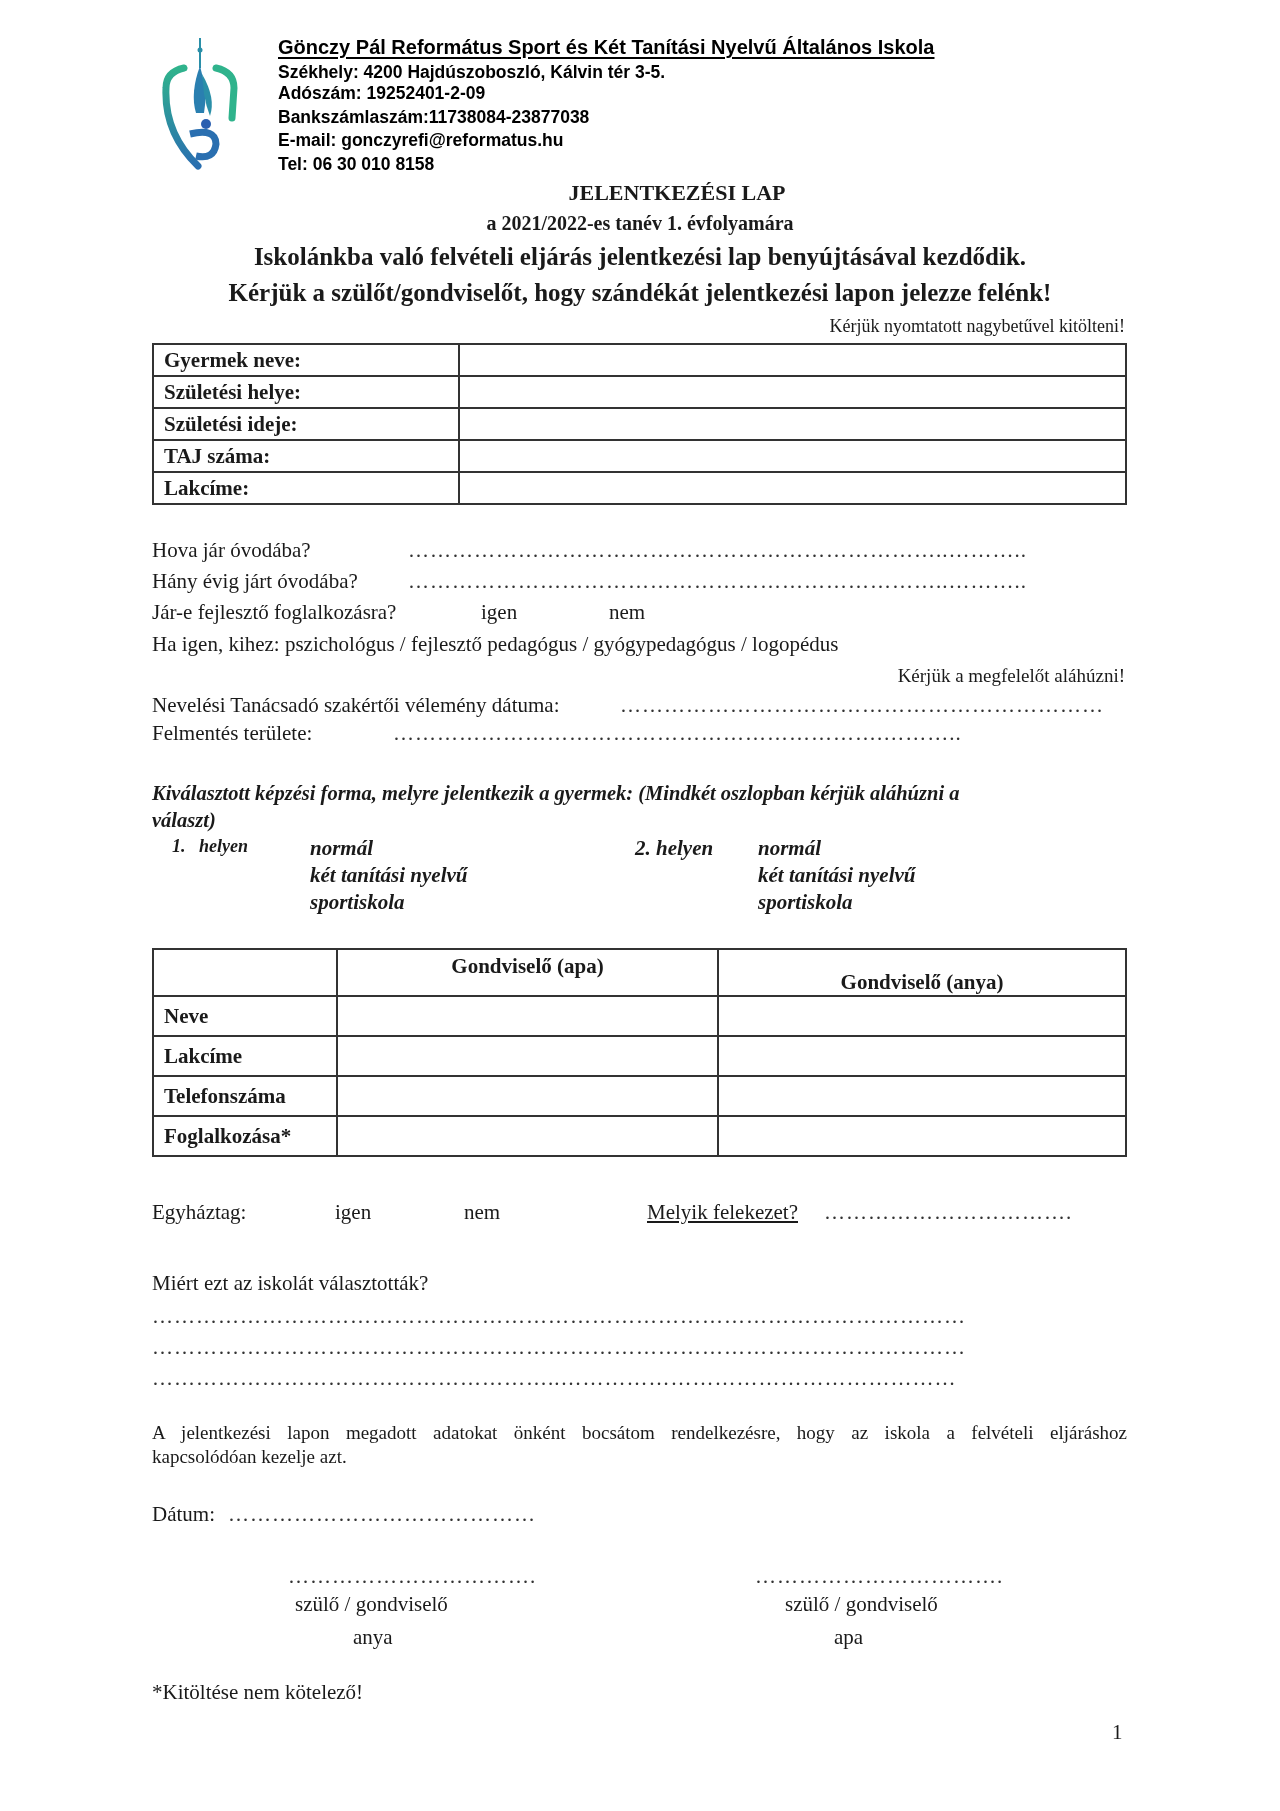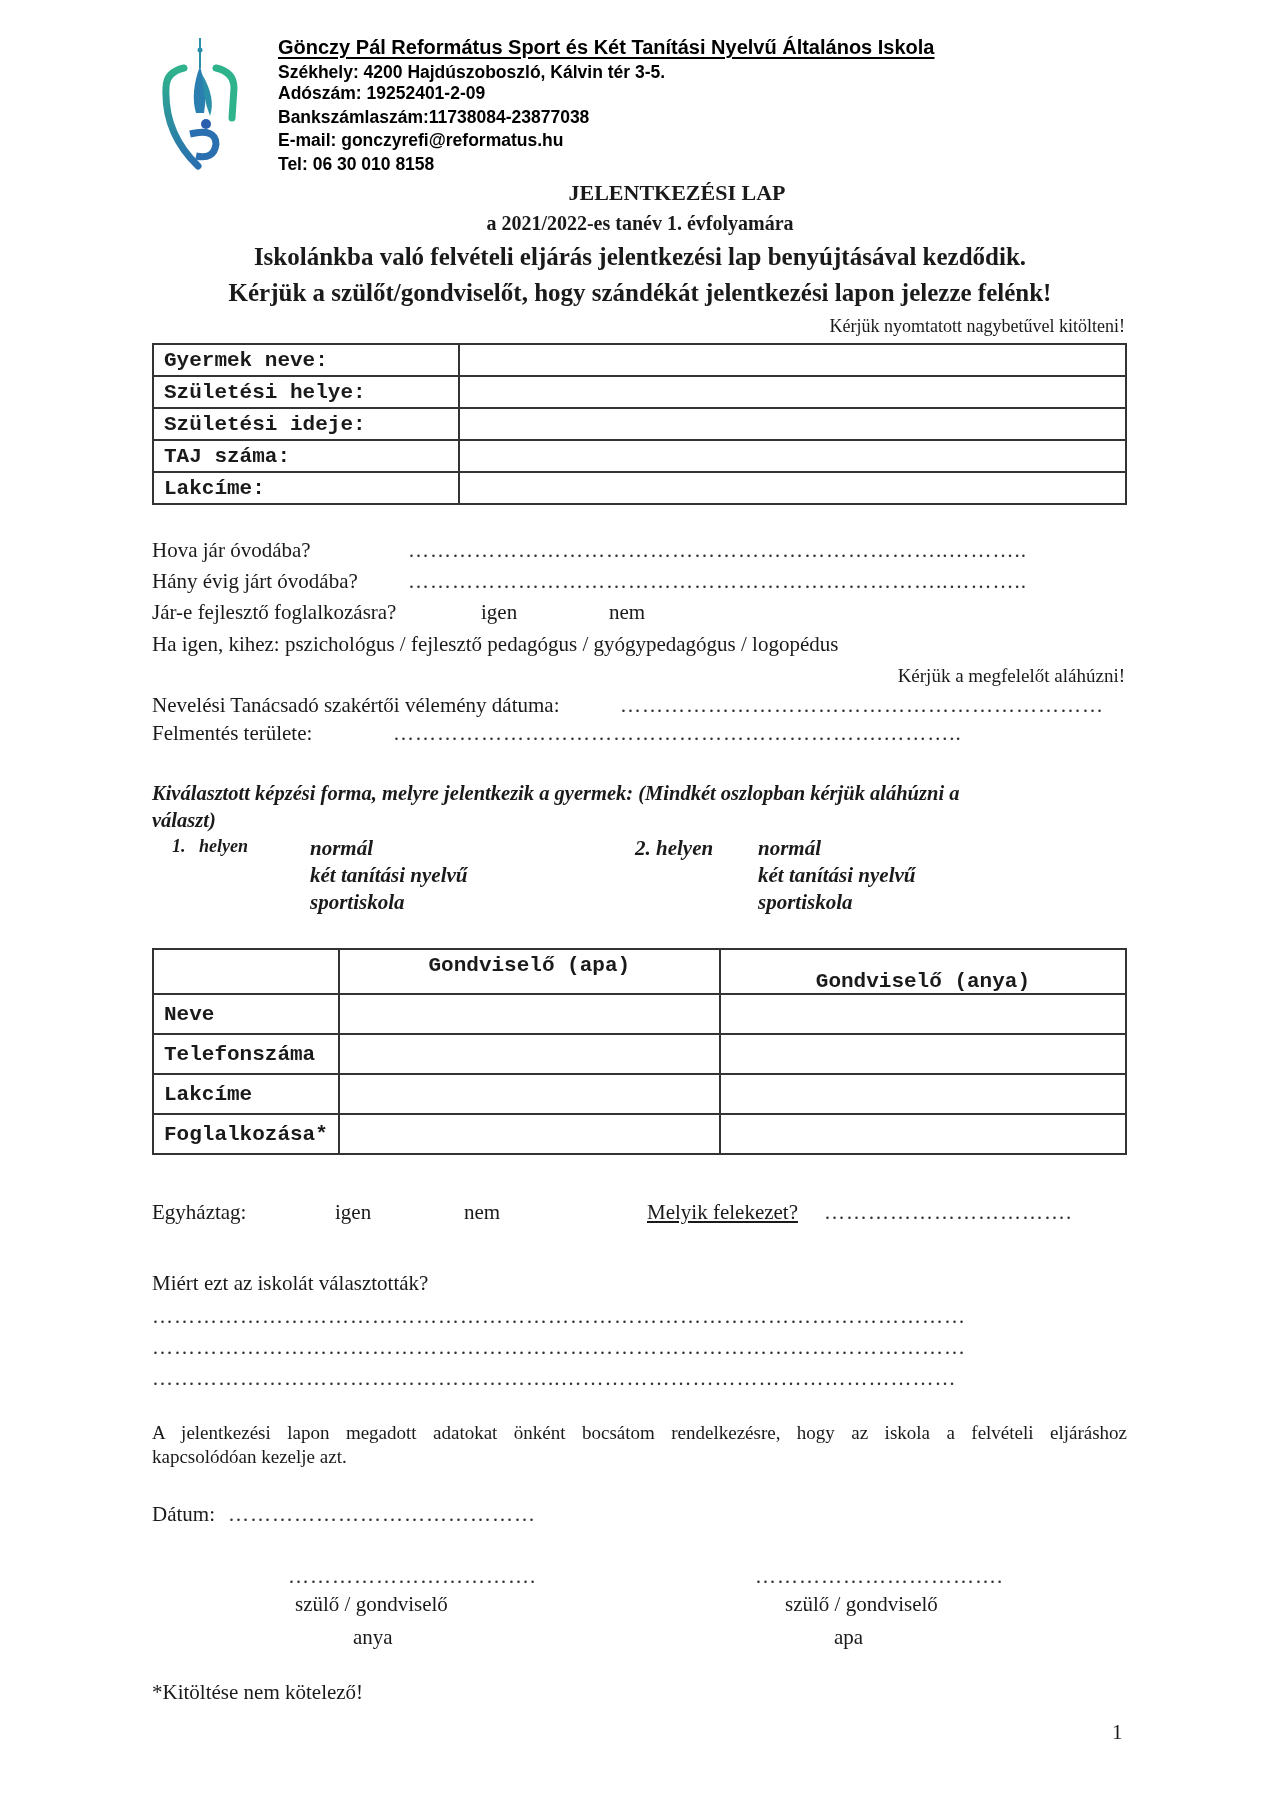--- a/index.html
+++ b/index.html
@@ -5,21 +5,21 @@
   html, body { margin:0; padding:0; background:#ffffff; }
   body { width:1280px; height:1811px; position:relative; overflow:hidden;
          font-family:"Liberation Serif", "DejaVu Serif", serif; color:#1a1a1a; }
   .abs { position:absolute; white-space:nowrap; }
   .hdr { font-family:"Liberation Sans", "DejaVu Sans", sans-serif; color:#000000; font-weight:bold; font-size:17.5px; left:278px; line-height:22px; }
   .hdr.title { font-size:20px; text-decoration:underline; text-decoration-thickness:2px; text-underline-offset:3px; }
   .center { left:0; width:1280px; text-align:center; }
   .b { font-weight:bold; }
   .i { font-style:italic; }
   .reg { font-size:21px; }
-  table.grid { position:absolute; border-collapse:collapse;font-family:Liberation Mono, monospace; }
+  table.grid { position:absolute; border-collapse:collapse; }
   table.grid td { border:2px solid #333; padding:0 10px; font-weight:bold; font-size:21px; }
   .dots { letter-spacing:1px; color:#333; }
   .right { text-align:right; }
 </style>
 </head>
 <body>
 
 <div class="abs" style="left:160px; top:38px; width:80px; height:132px;">
   <svg width="80" height="132" viewBox="0 0 80 132">
     <defs>
@@ -115,26 +115,26 @@
     <td style="width:162px;"></td>
     <td style="width:359px; text-align:center; vertical-align:top; padding-top:4px;">Gondviselő (apa)</td>
     <td style="text-align:center; vertical-align:top; padding-top:20px;">Gondviselő (anya)</td>
   </tr>
   <tr style="height:40px;">
     <td>Neve</td>
     <td></td>
     <td></td>
   </tr>
   <tr style="height:40px;">
-    <td>Telefonszáma</td>
+    <td>Lakcíme</td>
     <td></td>
     <td></td>
   </tr>
   <tr style="height:40px;">
-    <td>Lakcíme</td>
+    <td>Telefonszáma</td>
     <td></td>
     <td></td>
   </tr>
   <tr style="height:40px;">
     <td>Foglalkozása*</td>
     <td></td>
     <td></td>
   </tr>
 </tbody>
   </table>

